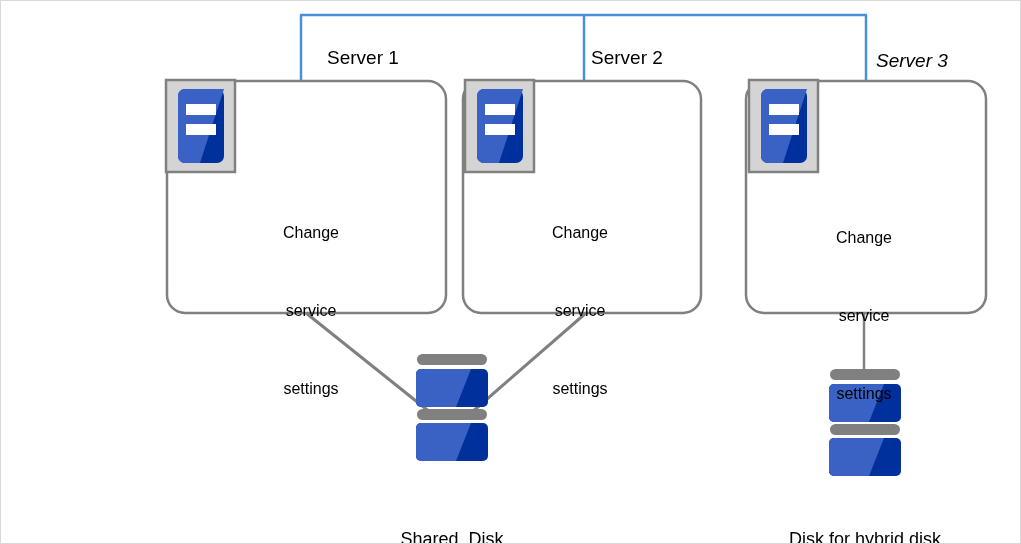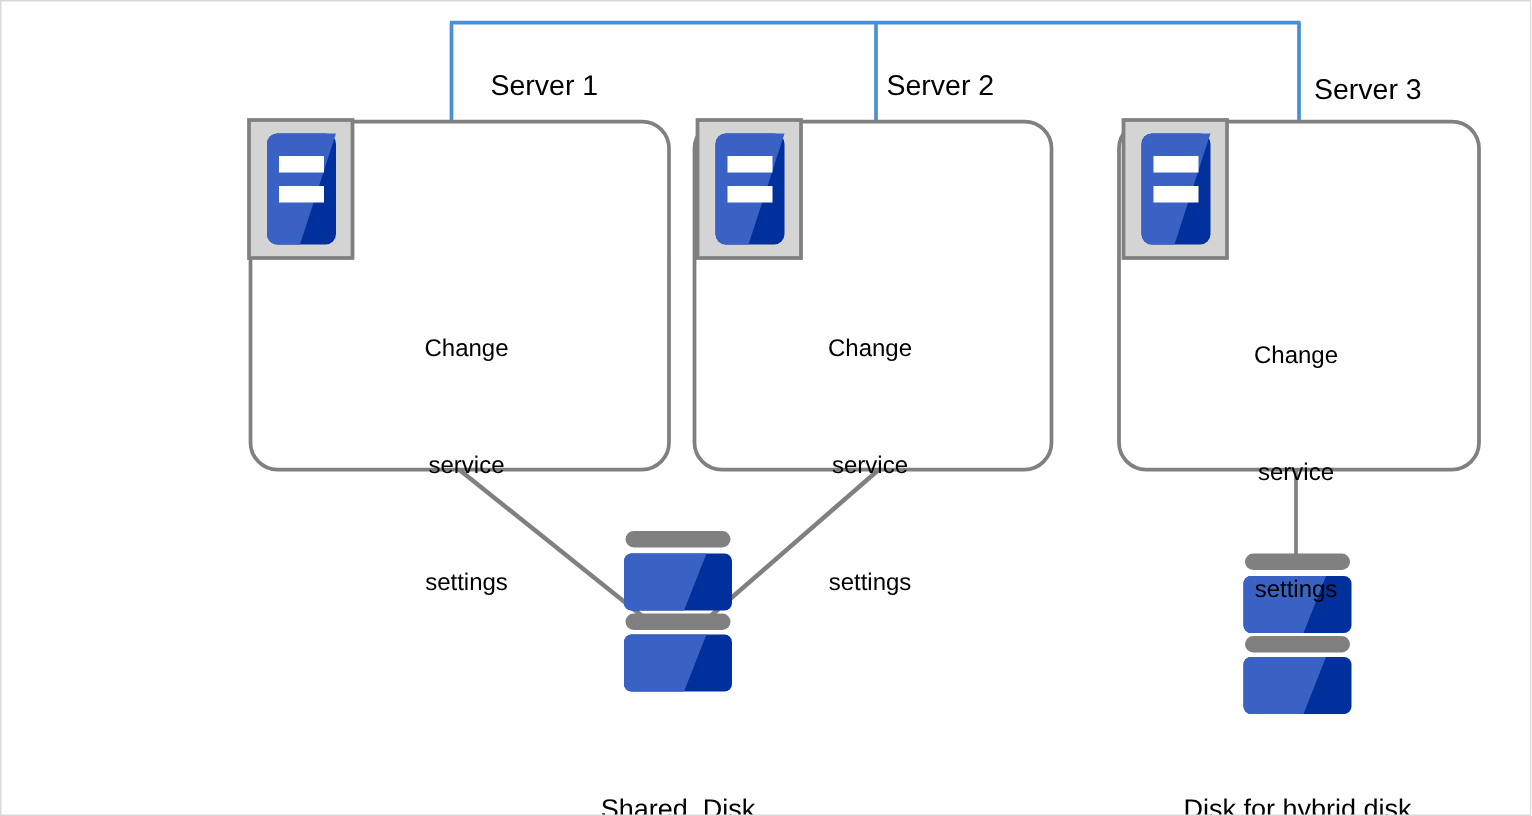--- a/index.html
+++ b/index.html
@@ -140,21 +140,21 @@
       <rect x="829" y="423" width="70" height="11" rx="5.5" ry="5.5" fill="#808080"></rect>
       <rect x="828" y="437" width="72" height="38" rx="5" ry="5" fill="#00309b"></rect>
       <path d="M828 442 a5 5 0 0 1 5 -5 h50 L868 475 h-35 a5 5 0 0 1 -5 -5 Z" fill="#3a62c4"></path>
     </g>
   </svg>
 
   <div class="lbl server-name" style="left:326px; top:46px;">Server 1</div>
 
   <div class="lbl server-name" style="left:590px; top:46px;">Server 2</div>
 
-  <div class="lbl server-name" style="left:875px; top:49px;">Server 3</div>
+  <div class="lbl server-name" style="left:875px; top:49px;font-style:italic;">Server 3</div>
 
   <div class="lbl body-text" style="left:245px; top:167px; width:130px;">
     <div>Change</div>
     <div>service</div>
     <div>settings</div>
   </div>
 
   <div class="lbl body-text" style="left:514px; top:167px; width:130px;">
     <div>Change</div>
     <div>service</div>

